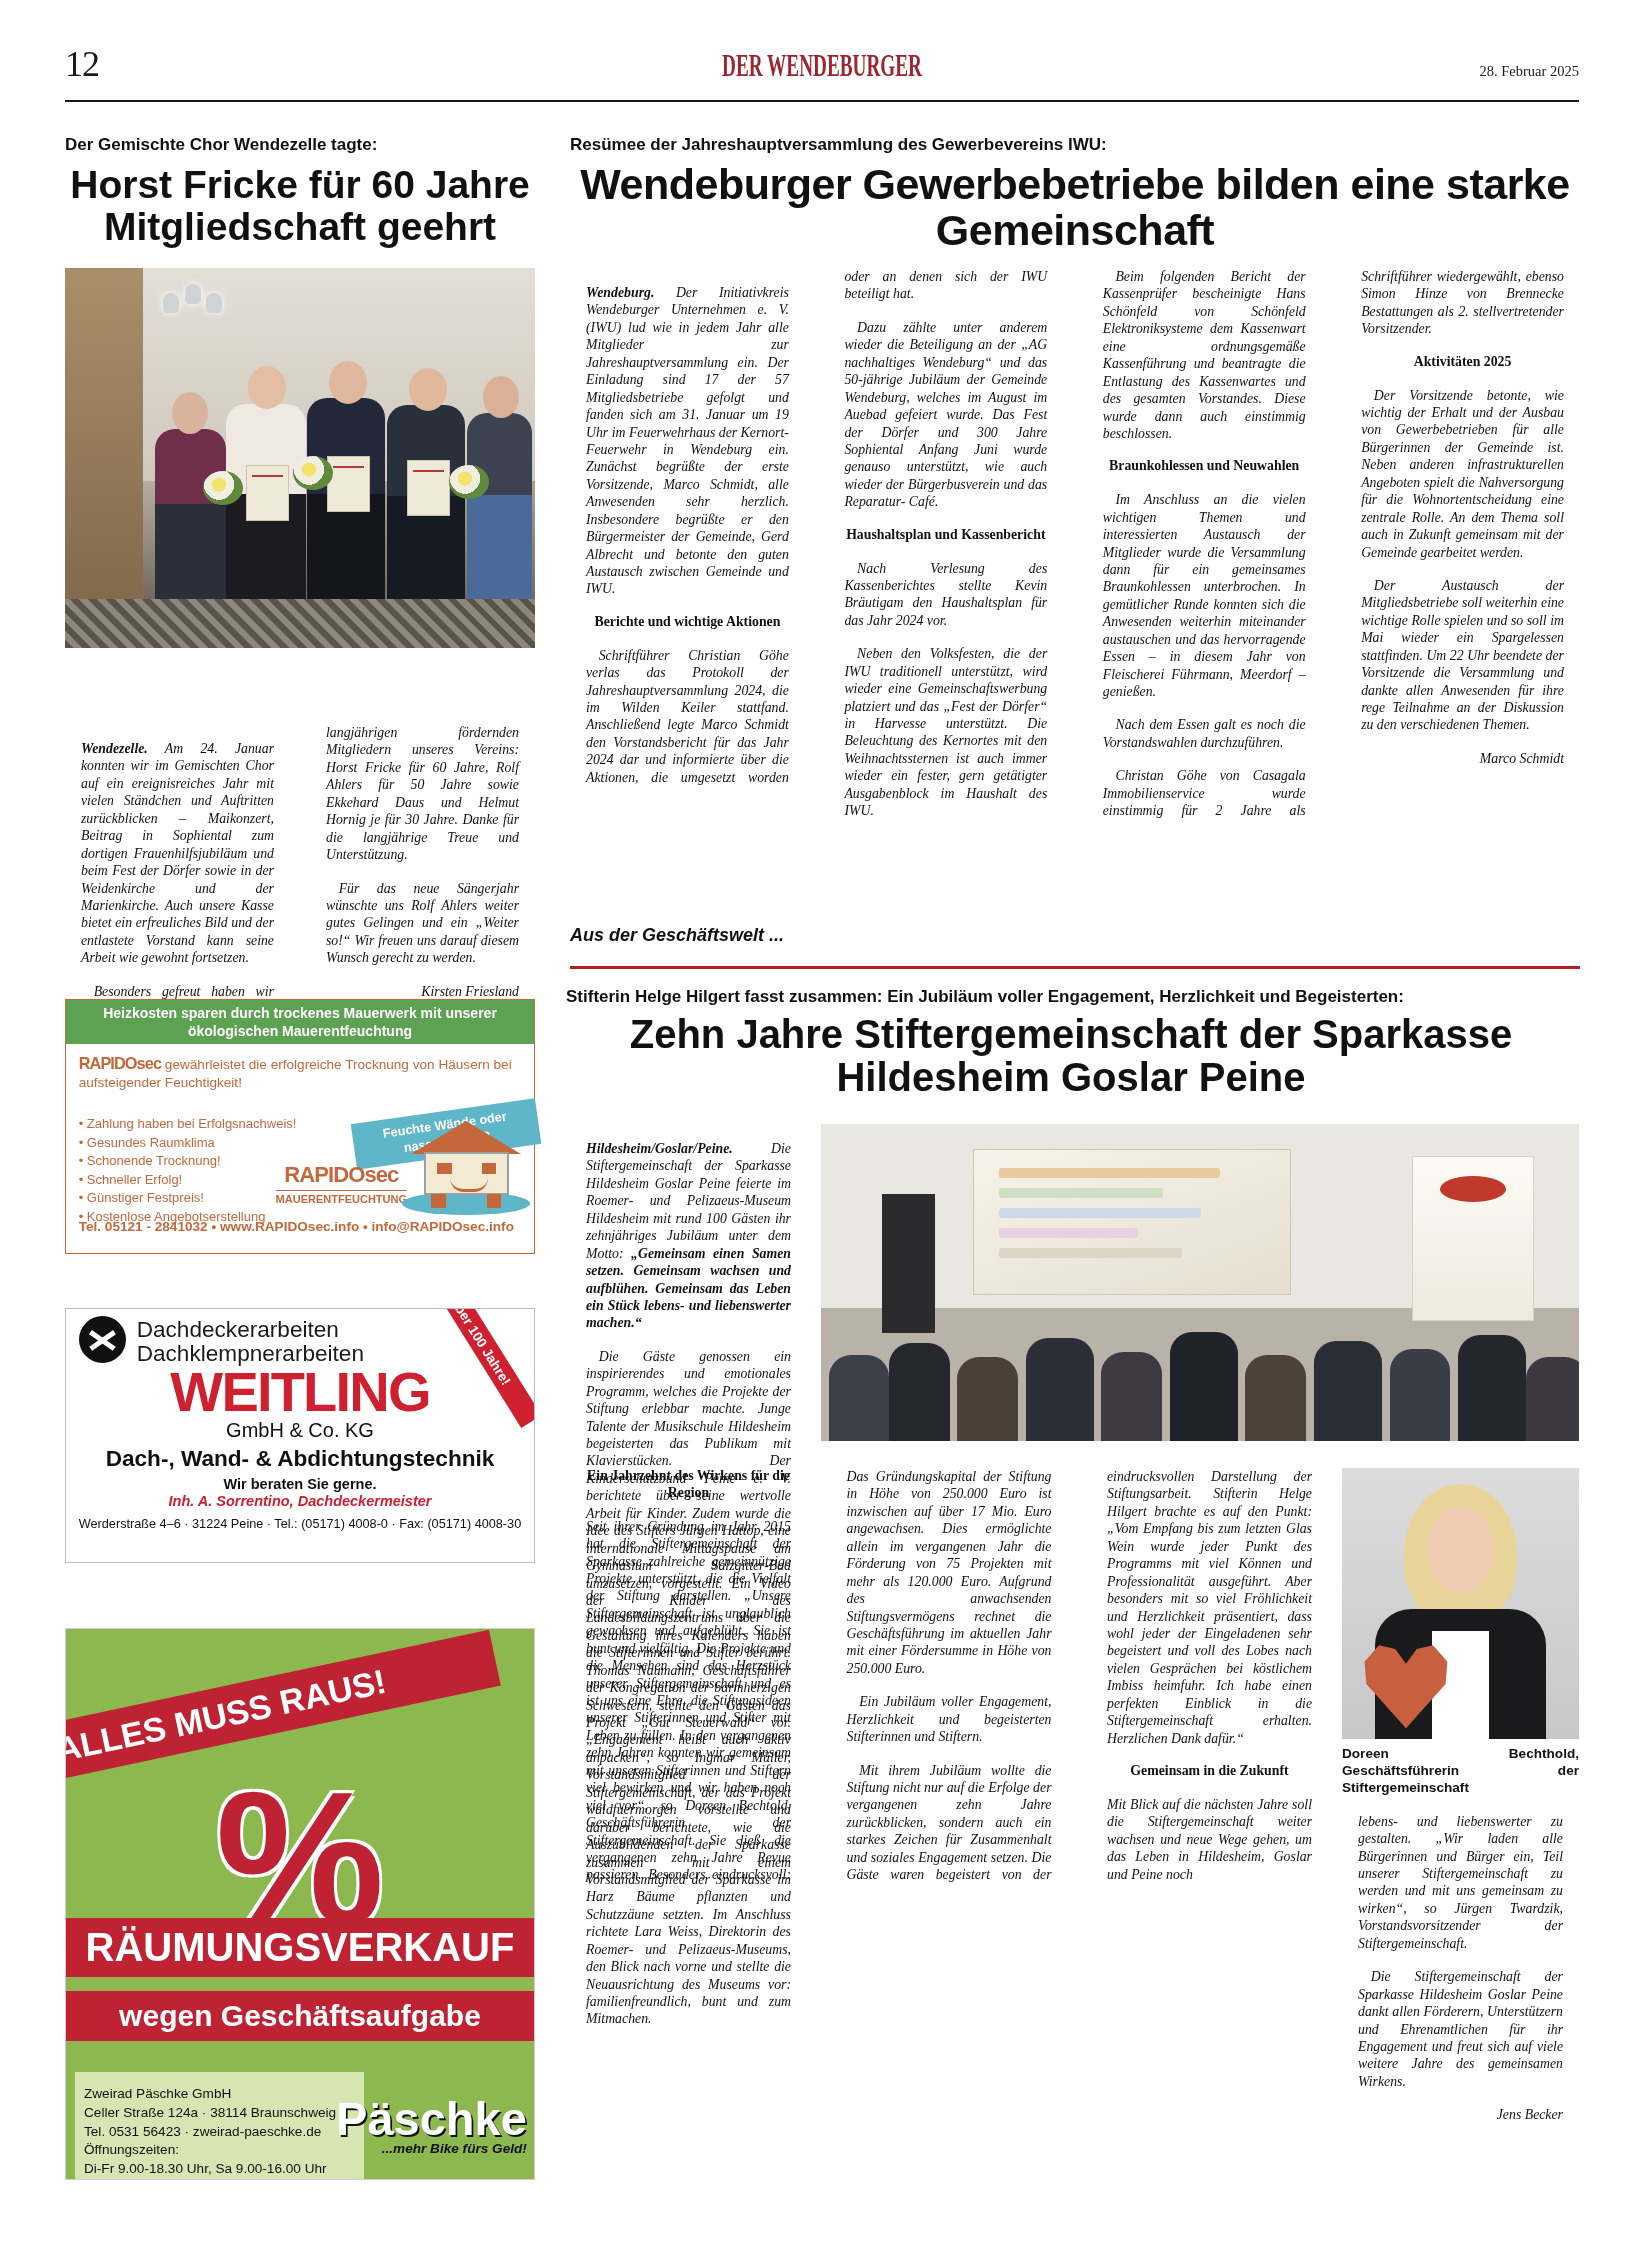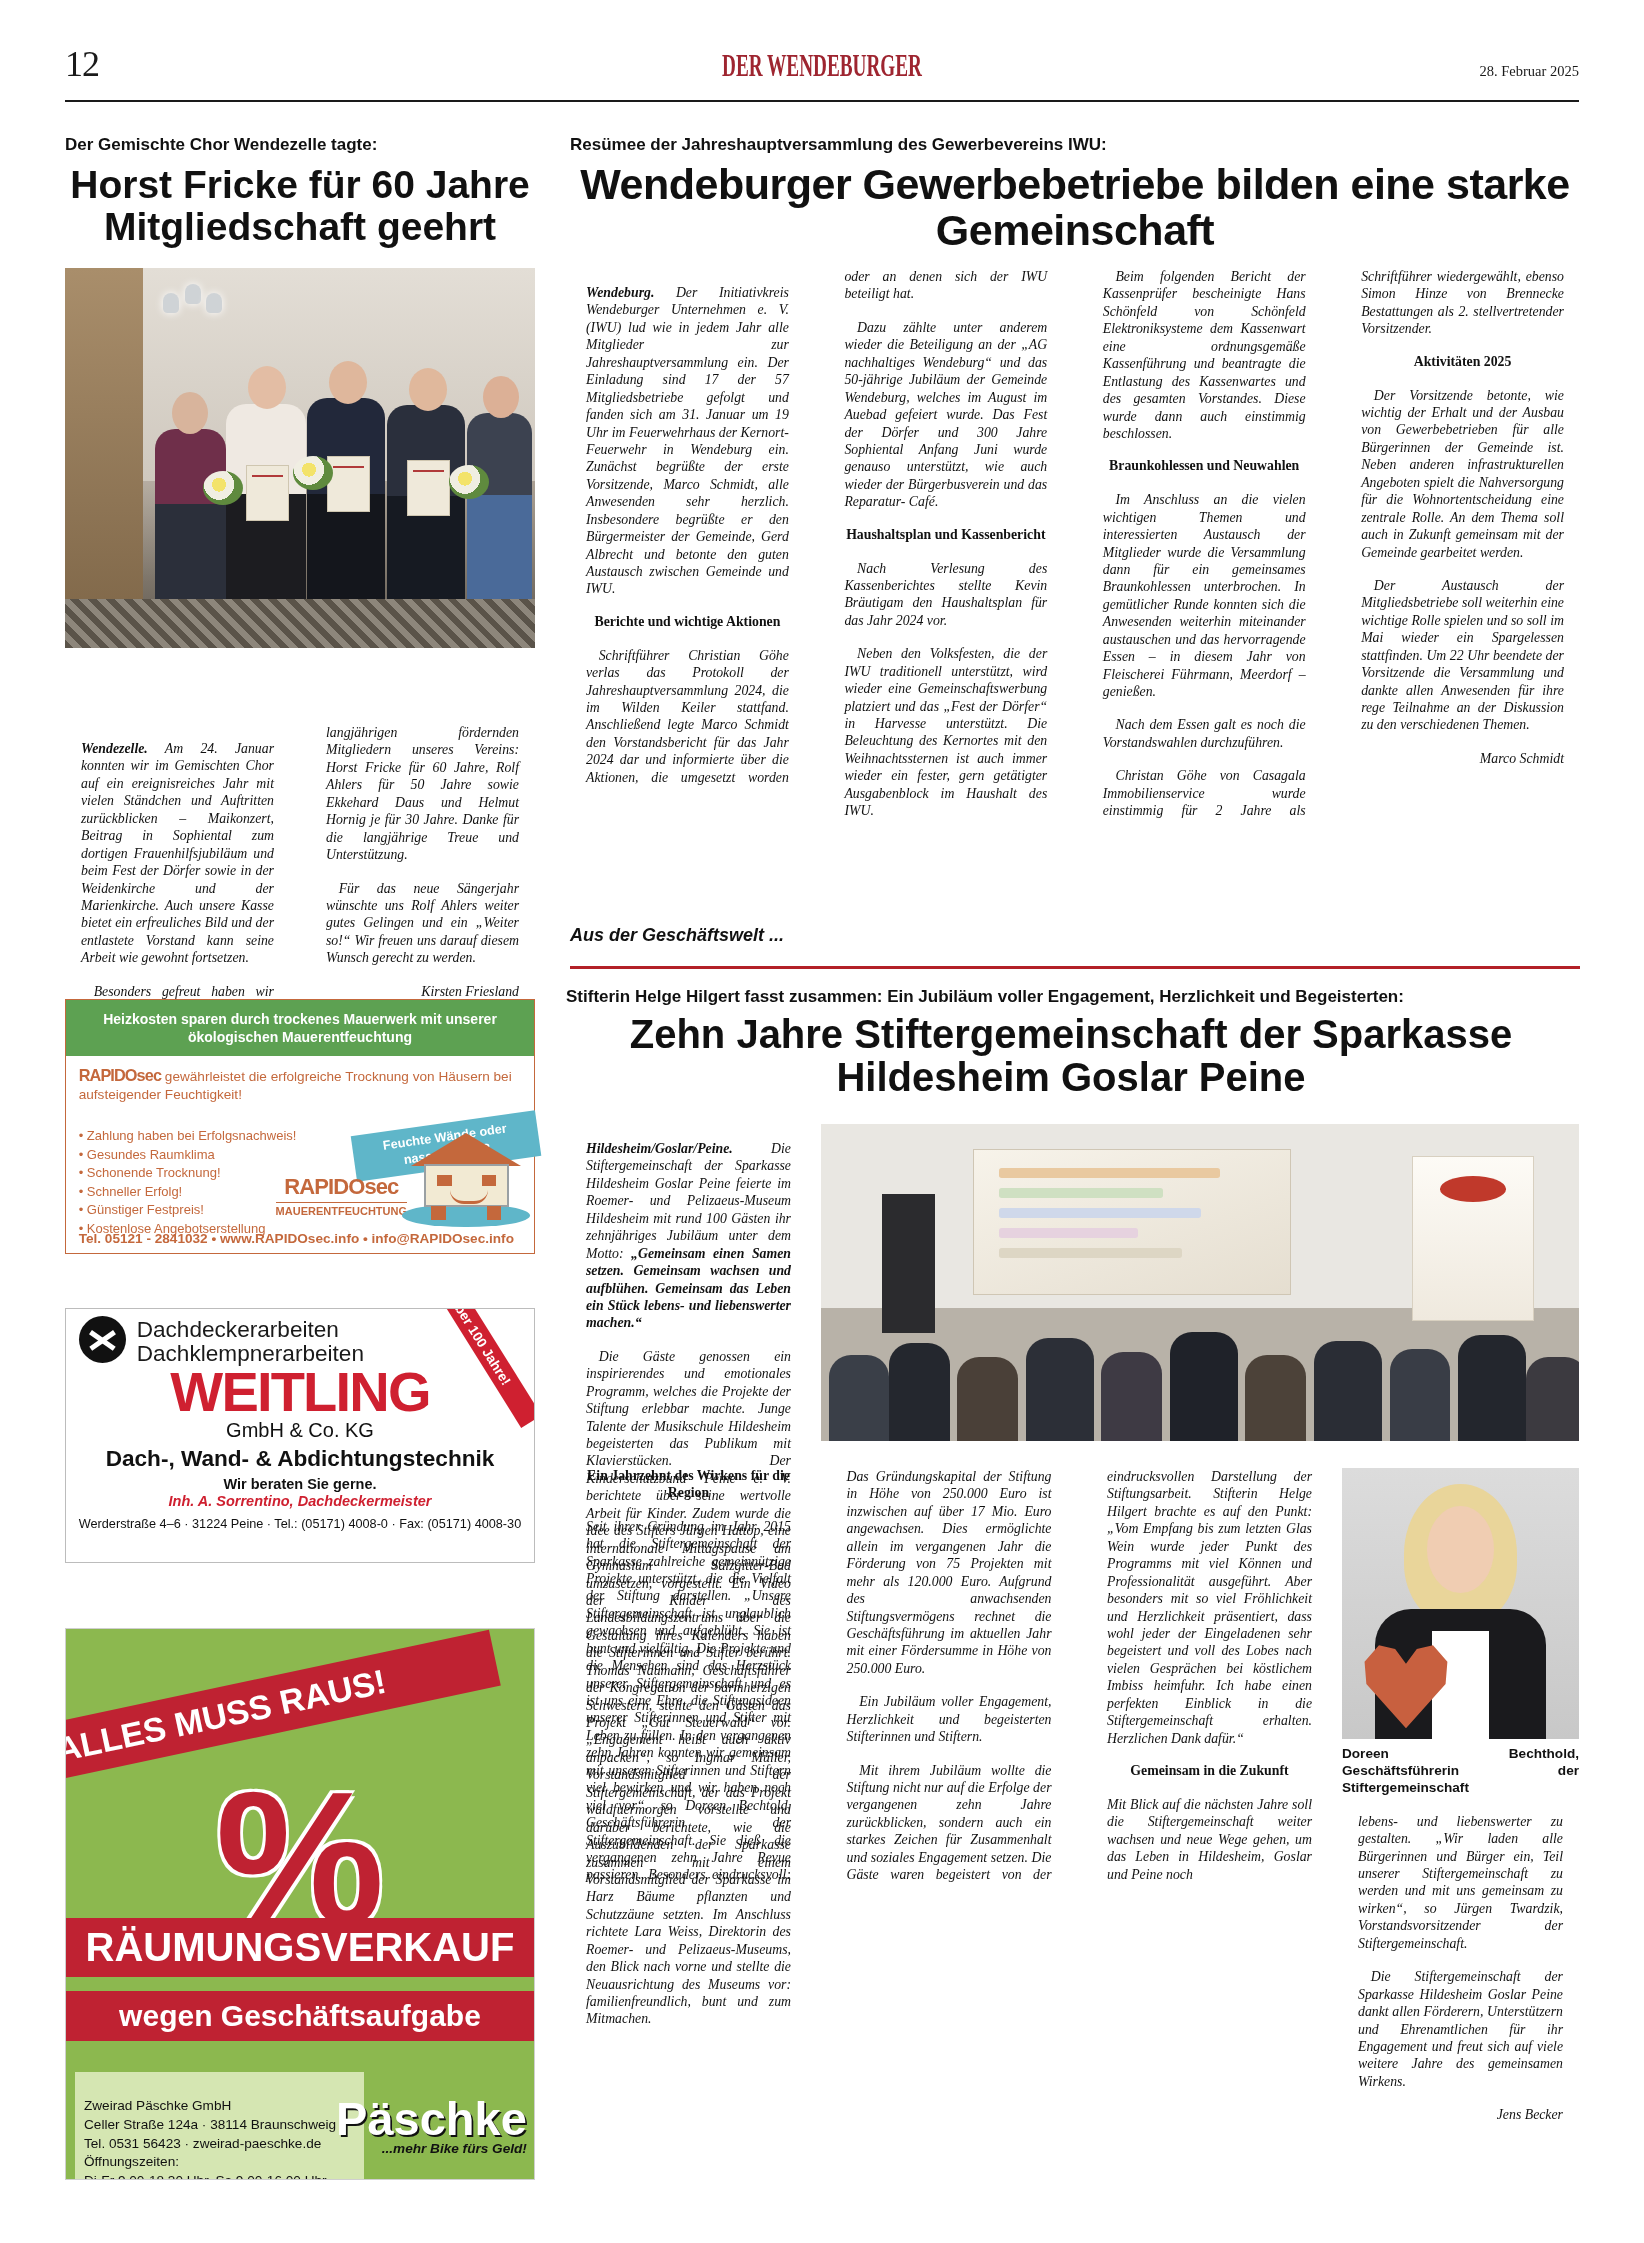--- a/index.html
+++ b/index.html
@@ -139,21 +139,21 @@
   .p3-shirt{ position:absolute; left:38%; bottom:0; width:24%; height:40%; background:#fff;}
   .p3-heart{ position:absolute; left:8%; bottom:4%; width:38%; height:34%; background:#c8603f;
      clip-path:polygon(50% 100%, 6% 52%, 4% 28%, 20% 10%, 38% 14%, 50% 30%, 62% 14%, 80% 10%, 96% 28%, 94% 52%);}
   .cap-bold { font-family:"Liberation Sans", sans-serif; font-weight:700; font-size:13.6px; line-height:1.24; margin-top:7.2px; text-align:justify;}
   .a2-right-body { margin-top:12.7px; }
 
   
   .ad { position:absolute; left:65px; }
   
   .ad1 { top:999px; width:470px; height:255px; border:1.8px solid #c4683c; background:#fff; }
-  .ad1-top { height:56px; background:#5da152; color:#fff; display:flex; align-items:center; justify-content:center;
+  .ad1-top { height:44px; background:#5da152; color:#fff; display:flex; align-items:center; justify-content:center;
      text-align:center; font-family:"Liberation Sans", sans-serif; font-weight:700; font-size:14px; line-height:1.3; padding:0 11px;}
   .ad1-body { position:relative; height:197px; padding:9px 12.7px; }
   .ad1-lead { font-family:"Liberation Sans", sans-serif; font-size:13.6px; color:#c4683c; line-height:1.3; }
   .rapido-logo { font-family:"Liberation Sans", sans-serif; font-weight:700; color:#c4683c; letter-spacing:-0.9px; }
   .ad1-list { margin-top:23.5px; font-family:"Liberation Sans", sans-serif; font-size:13px; color:#c4683c; line-height:1.42;}
   .ad1-tag { position:absolute; right:-5.4px; top:67px; width:186px; background:#5fb6c9; color:#fff;
      font-family:"Liberation Sans", sans-serif; font-weight:700; font-size:12.7px; line-height:1.3;
      transform:rotate(-8deg); padding:6.3px 9px; text-align:center;}
   .ad1-house { position:absolute; right:12.7px; bottom:33px; width:110px; height:87px;}
   .ad1-house .roof{ position:absolute; left:0; top:0; width:0; height:0; border-left:55px solid transparent; border-right:55px solid transparent; border-bottom:33px solid #c4683c;}
@@ -189,21 +189,21 @@
   .ad3 { top:1628px; width:470px; height:552px; background:#8cb84f; border:0.9px solid #cfcfcf; overflow:hidden;}
   .p-banner{ position:absolute; left:-36px; top:49px; width:470px; background:#bf2232; color:#fff;
      font-family:"Liberation Sans", sans-serif; font-weight:700; font-size:34px; letter-spacing:0px;
      transform:rotate(-12deg); padding:9px 22px; }
   .p-percent{ position:absolute; left:0; right:0; top:149px; text-align:center; font-family:"Liberation Sans", sans-serif;
      font-weight:700; font-size:190px; color:#bf2232; line-height:.85; text-shadow:2.7px 2.7px 0 #fff, -2.7px -2.7px 0 #fff, 2.7px -2.7px 0 #fff, -2.7px 2.7px 0 #fff;}
   .p-bar1{ position:absolute; left:0; width:100%; top:289px; background:#bf2232; color:#fff; text-align:center;
      font-family:"Liberation Sans", sans-serif; font-weight:700; font-size:40px; padding:7.2px 0;}
   .p-bar2{ position:absolute; left:0; width:100%; top:362px; background:#bf2232; color:#fff; text-align:center;
      font-family:"Liberation Sans", sans-serif; font-weight:700; font-size:30px; padding:8.1px 0;}
-  .p-info{ position:absolute; left:9px; top:443px; width:289px; background:#d5e6b2; padding:25px 9px;
+  .p-info{ position:absolute; left:9px; top:443px; width:289px; background:#d5e6b2; padding:13px 9px;
      font-family:"Liberation Sans", sans-serif; font-size:13.6px; line-height:1.38; color:#111;}
   .p-logo{ position:absolute; right:7.2px; bottom:23.5px; text-align:right;}
   .p-logo .nm{ font-family:"Liberation Sans", sans-serif; font-weight:700; font-size:47px; color:#fff; line-height:.92;
      text-shadow:1.8px 1.8px 0 #111;}
   .p-logo .sl{ font-family:"Liberation Sans", sans-serif; font-weight:700; font-style:italic; font-size:13.6px; color:#111;}
 </style>
 </head>
 <body>
 
 <div class="page">

